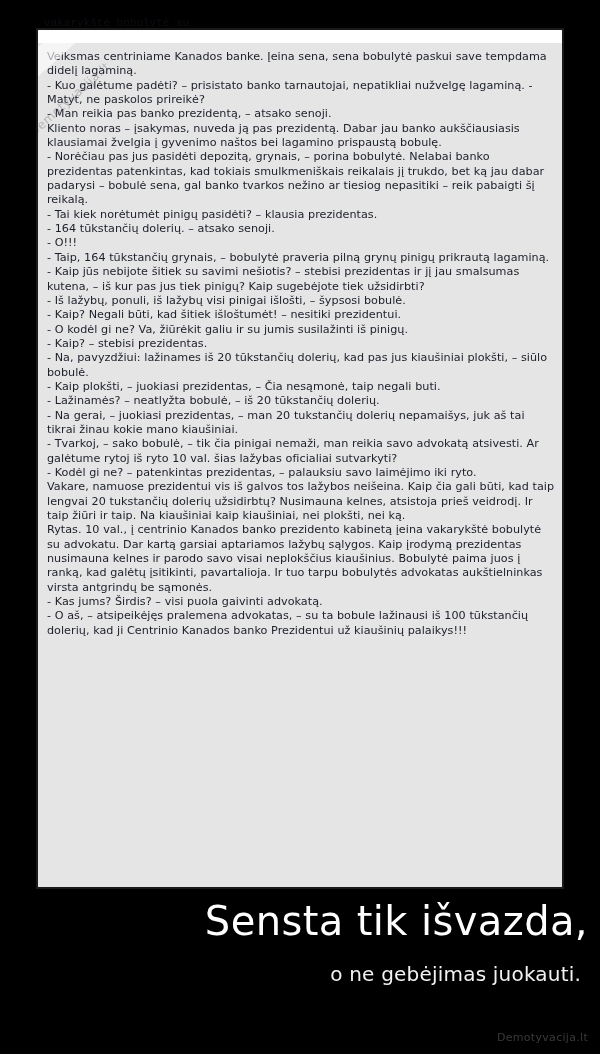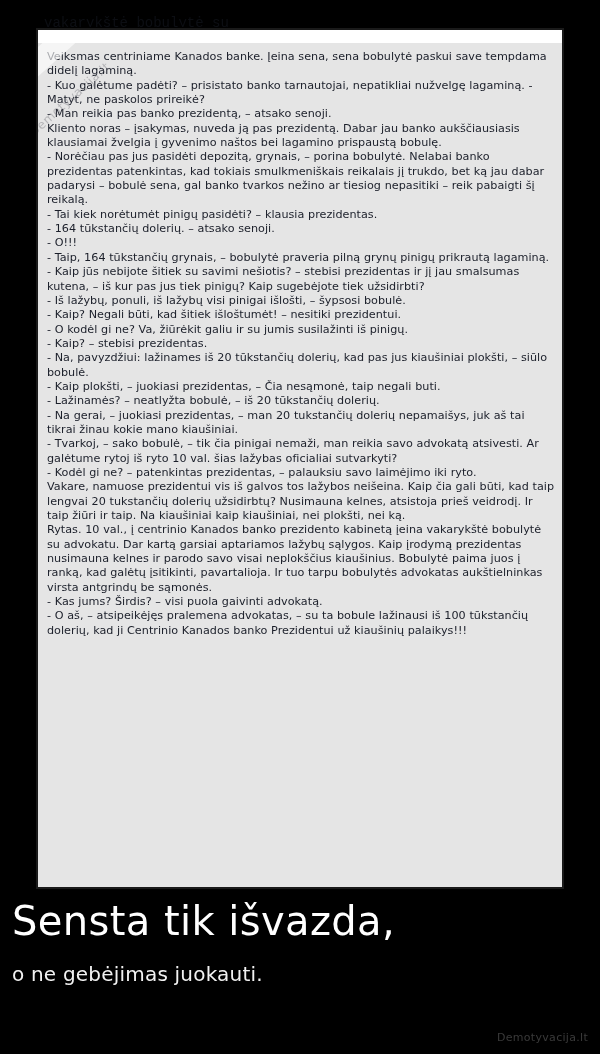--- a/index.html
+++ b/index.html
@@ -95,33 +95,33 @@
 
   
   .clipped-top {
     position: absolute;
     left: 44px;
     top: 16px;
     width: 200px;
     height: 11px;
     overflow: hidden;
     font-family: Liberation Mono, monospace;
-    font-size: 14px;
+    font-size: 11px;
     line-height: 14.35px;
     color: rgba(40,46,64,0.30);
     white-space: nowrap;
   }
 
   
   .caption {
     position: absolute;
     left: 0;
     top: 898px;
     width: 600px;
-    text-align: left;
+    text-align: right;
   }
   .caption-title {
     font-family: "DejaVu Sans", sans-serif;
     font-size: 40px;
     font-weight: 400;
     color: #ffffff;
     letter-spacing: 0.4px;
     line-height: 1.15;
     margin: 0;
     padding: 0 12px;

